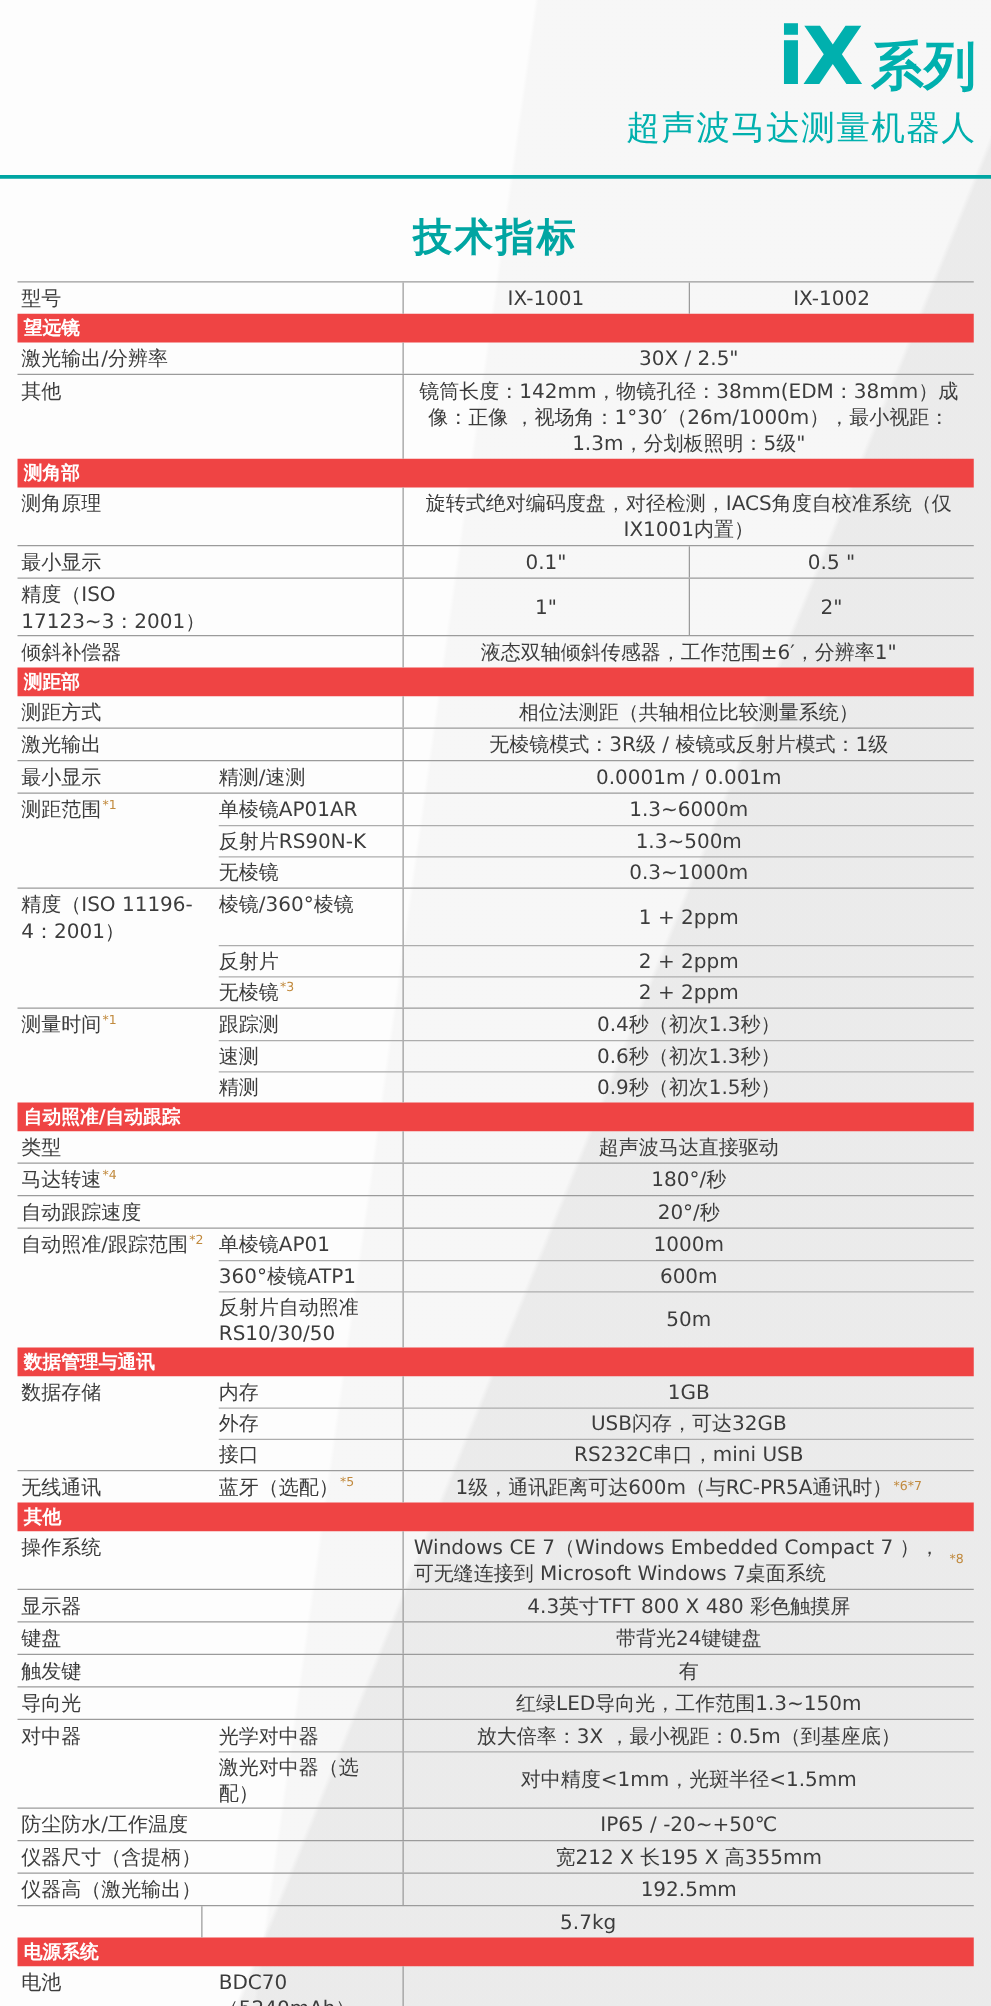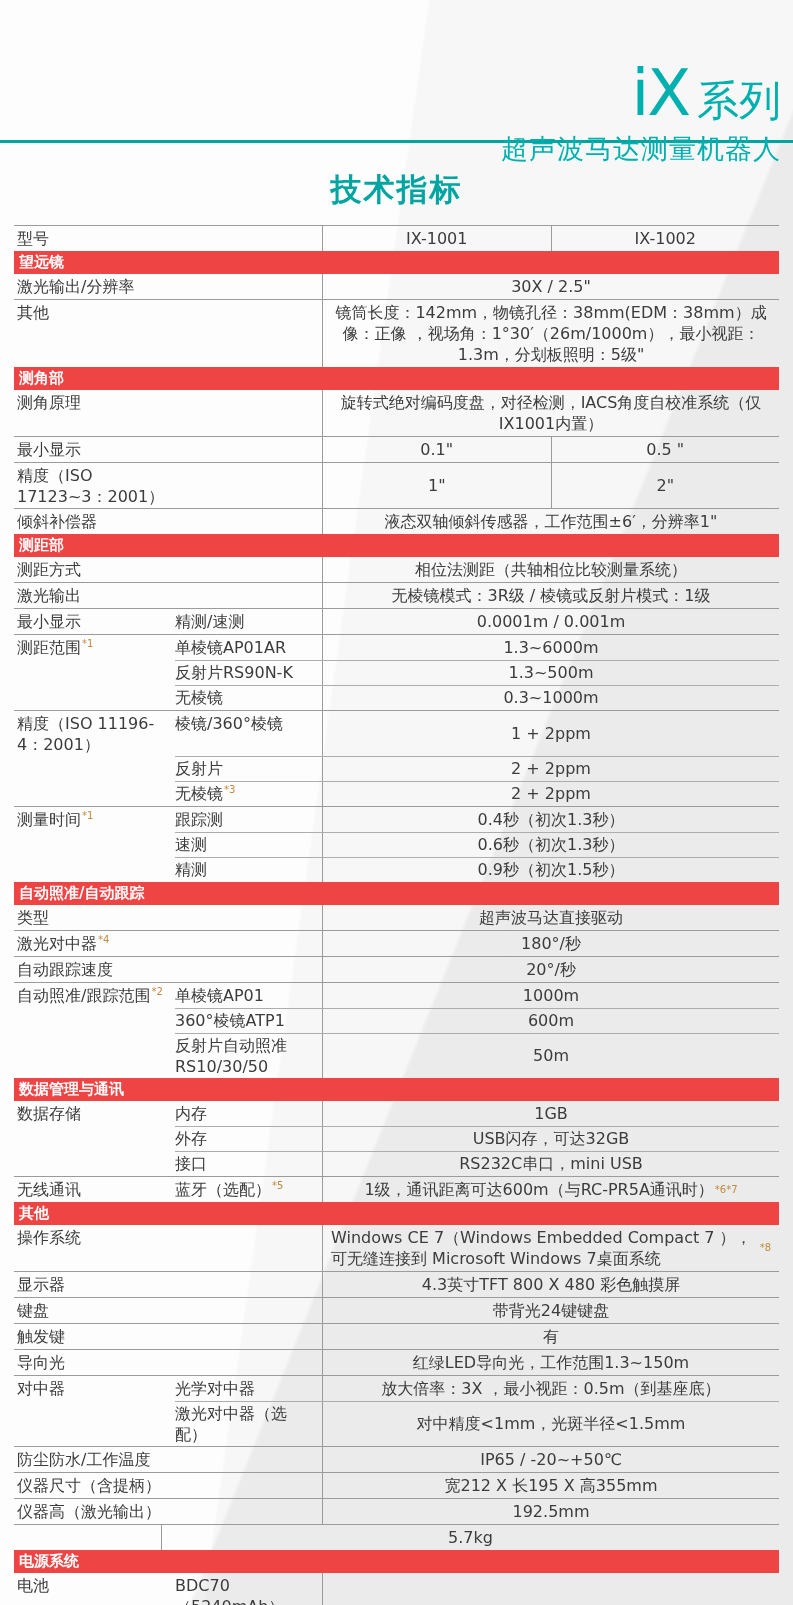--- a/index.html
+++ b/index.html
@@ -9,21 +9,21 @@
     color:#3c3c3c;
     background:
       linear-gradient(112deg, rgba(0,0,0,0) 58%, rgba(130,130,130,0.10) 58.3%),
       linear-gradient(98deg, rgba(0,0,0,0) 42%, rgba(150,150,150,0.06) 42.3%),
       #fdfdfd;
     overflow:hidden;
     position:relative;
   }
   .header{position:relative;height:140px;border-bottom:3px solid #00a5a2;}
   .brand{position:absolute;right:12px;top:14px;text-align:right;}
-  .brand-line{color:#00b0ae;font-weight:normal;line-height:1;margin-top:47px;}
+  .brand-line{color:#00b0ae;font-weight:bold;line-height:1;}
   .brand-main{font-size:64px;letter-spacing:-2px;}
   .brand-suffix{font-size:42px;margin-left:8px;}
   .tagline{color:#00b0ae;font-size:27px;margin-top:6px;letter-spacing:1px;font-weight:500;}
   .page-title{
     text-align:center;color:#00a5a2;font-weight:bold;
     font-size:31px;margin:26px 0 14px 0;letter-spacing:2px;
   }
   .spec-table{margin:0 14px;border-bottom:2px solid #5a5a5a;}
   .section-bar{
     background:#ef4444;color:#ffffff;font-weight:bold;font-size:15px;
@@ -218,21 +218,21 @@
       <span>自动照准/自动跟踪</span>
     </div>
     <div class="row">
       <div class="c-label"><span>类型</span></div>
       <div class="c-sub"></div>
       <div class="c-val">
         <span>超声波马达直接驱动</span>
       </div>
     </div>
     <div class="row">
-      <div class="c-label"><span>激光对中器</span><sup class="fn">*4</sup></div>
+      <div class="c-label"><span>马达转速</span><sup class="fn">*4</sup></div>
       <div class="c-sub"></div>
       <div class="c-val">
         <span>180°/秒</span>
       </div>
     </div>
     <div class="row">
       <div class="c-label"><span>自动跟踪速度</span></div>
       <div class="c-sub"></div>
       <div class="c-val">
         <span>20°/秒</span>

